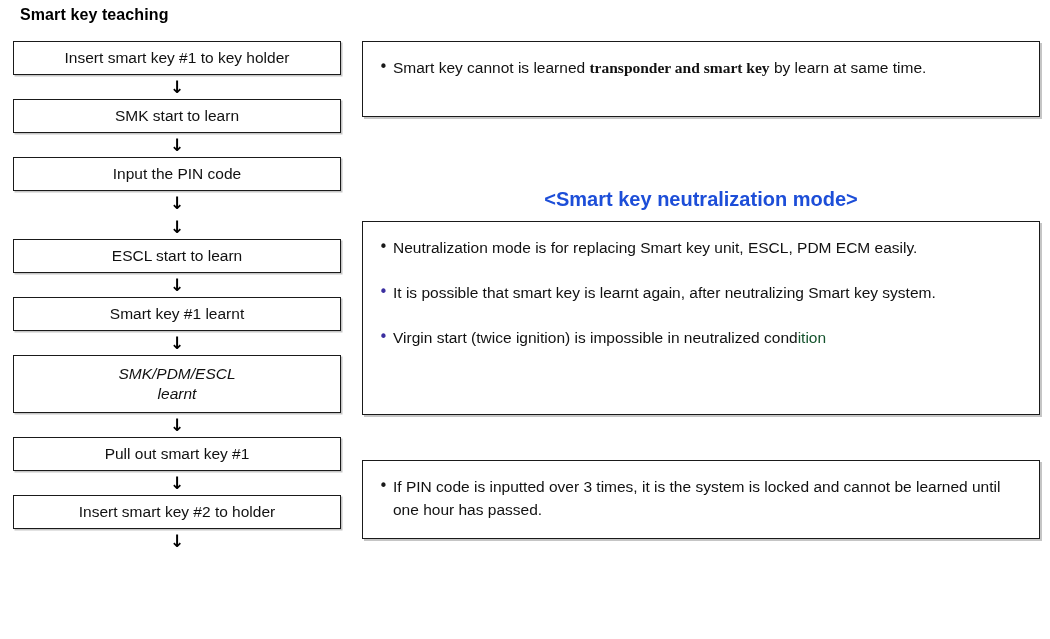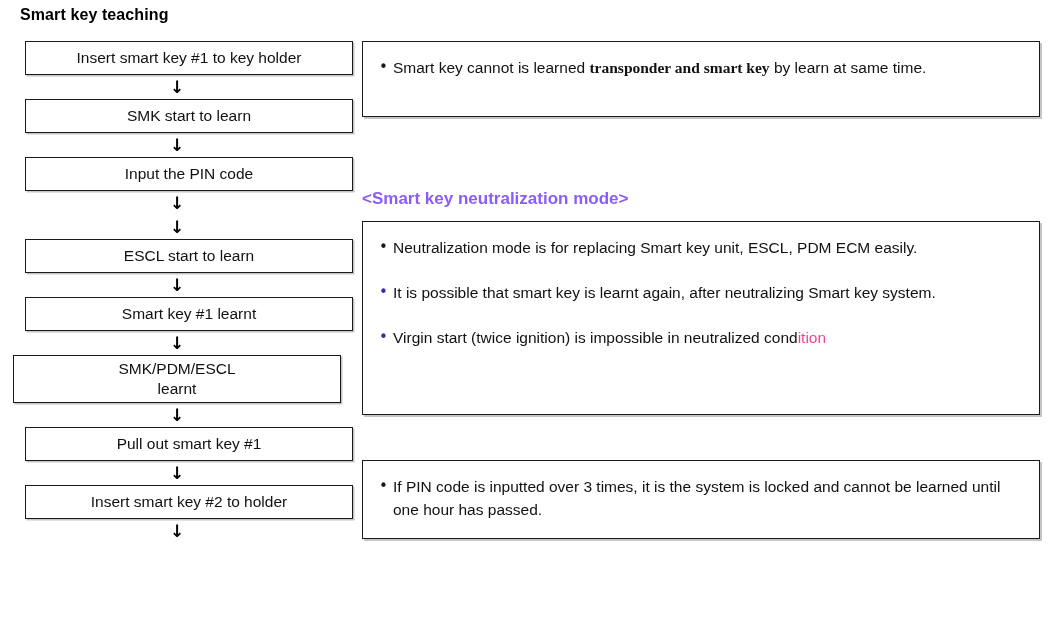--- a/index.html
+++ b/index.html
@@ -43,22 +43,22 @@
     box-shadow: 1.5px 1.5px 0 rgba(150,150,150,0.55);
     display: flex;
     align-items: center;
     justify-content: center;
     text-align: center;
     font-size: 15.5px;
     line-height: 20px;
     color: #111;
     padding: 2px 4px;
   }
-  .flow-node.h1 { height: 34px; margin-left: 12px; }
-  .flow-node.h2 { height: 48px; }
+  .flow-node.h1 { height: 34px; }
+  .flow-node.h2 { height: 58px; font-style: italic; }
   .flow-arrow {
     width: 328px;
     height: 24px;
     display: flex;
     align-items: center;
     justify-content: center;
     font-size: 17px;
     line-height: 17px;
     color: #000;
     font-family: "DejaVu Sans", sans-serif;
@@ -76,45 +76,45 @@
   .note-box {
     box-sizing: border-box;
     width: 678px;
     border: 1.4px solid #1a1a1a;
     background: #ffffff;
     box-shadow: 2px 2px 0 rgba(150,150,150,0.55);
     padding: 14px 18px 14px 16px;
   }
   .section-heading {
     width: 678px;
-    text-align: left;
-    font-size: 17px;
+    text-align: center;
+    font-size: 20px;
     font-weight: bold;
     line-height: 20px;
-    color: #8b5cf6;
+    color: #1d4ed8;
   }
   .bullet-line {
     display: flex;
     align-items: flex-start;
     font-size: 15.5px;
     line-height: 23px;
     color: #111;
   }
   .bullet-dot {
     flex: 0 0 auto;
     width: 14px;
     font-size: 15px;
     line-height: 23px;
     font-family: "DejaVu Sans", sans-serif;
   }
   .bullet-dot.black { color: #1a1a1a; }
   .bullet-dot.blue  { color: #3b2fa0; }
   .bullet-text { flex: 1 1 auto; }
   .bullet-text b { font-weight: bold; font-family: Liberation Serif, serif; }
-  .tinted { color: #ec4899; }
+  .tinted { color: #14532d; }
   .gap-sm { height: 22px; }
 
   
   .sp-a { height: 72px; }
   .sp-b { height: 12px; }
   .sp-c { height: 33px; }
   .sp-d { height: 12px; }
 </style>
 </head>
 <body>

